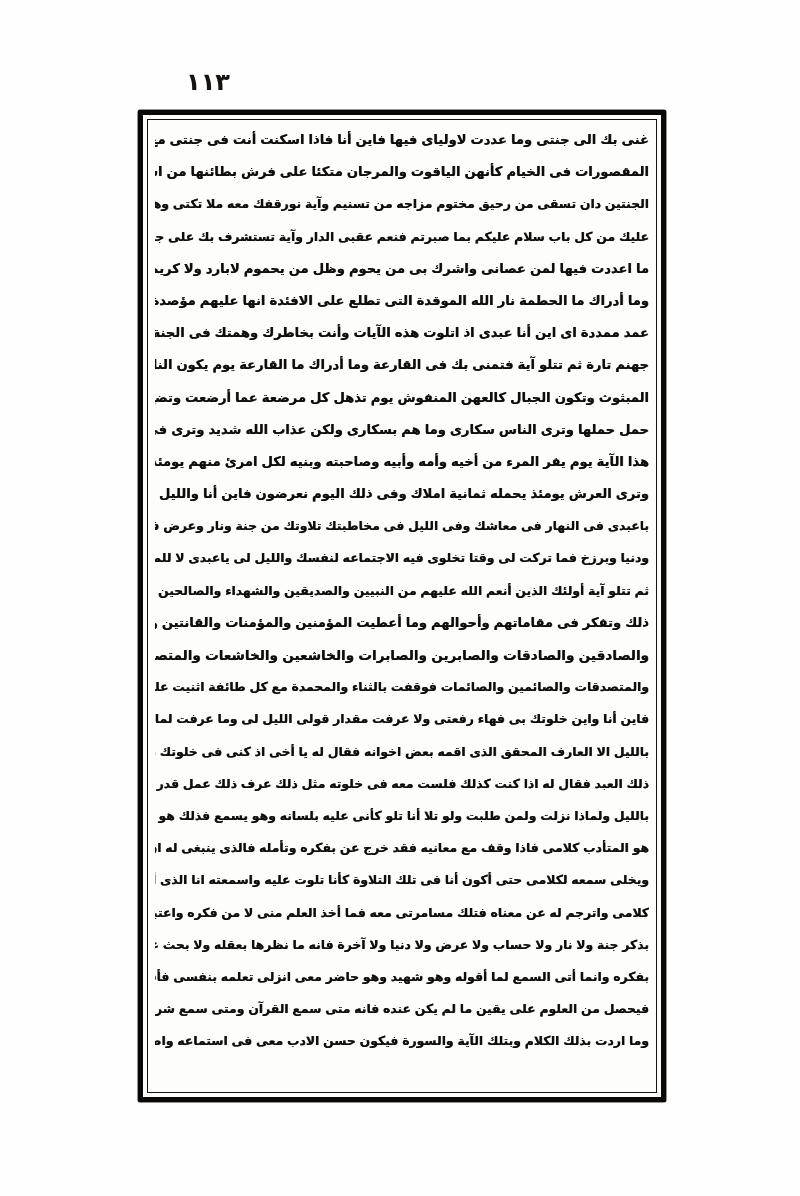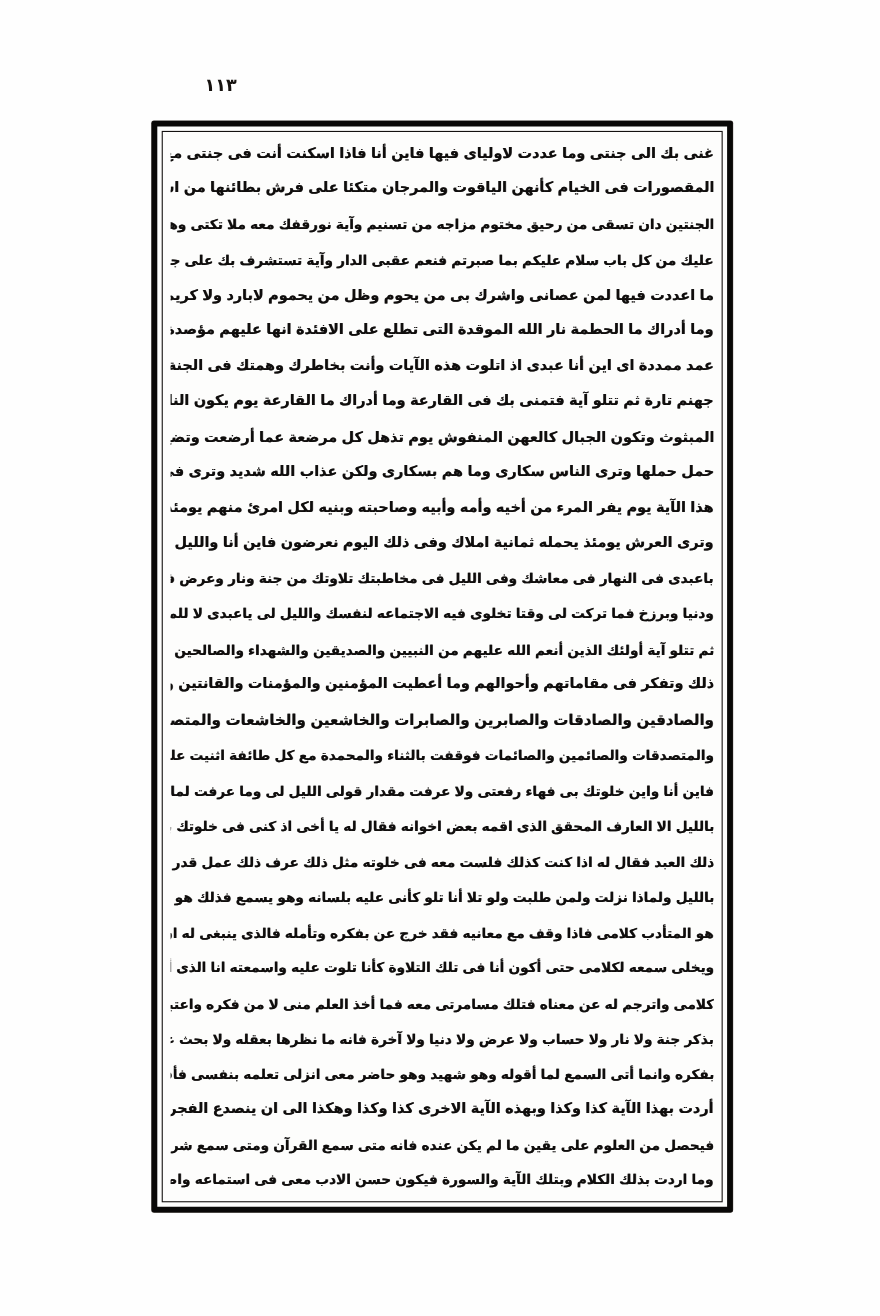--- a/index.html
+++ b/index.html
@@ -22,21 +22,21 @@
   }
 
   
   .folio {
     position: absolute;
     left: 186px;
     top: 68px;
     width: 90px;
     text-align: left;
     font-family: "DejaVu Sans", sans-serif;
-    font-size: 16px;
+    font-size: 24px;
     font-weight: 700;
     letter-spacing: 1px;
     color: #16120f;
     direction: rtl;
     unicode-bidi: bidi-override;
   }
 
   
   .frame-outer {
     position: absolute;
@@ -129,19 +129,18 @@
       <span class="line tight">والمتصدقات والصائمين والصائمات فوقفت بالثناء والمحمدة مع كل طائفة اثنيت عليهم فى كتابى</span>
       <span class="line tight">فاين أنا واين خلوتك بى فهاء رفعتى ولا عرفت مقدار قولى الليل لى وما عرفت لما ذا نزلت الحديث</span>
       <span class="line tight">بالليل الا العارف المحقق الذى اقمه بعض اخوانه فقال له يا أخى اذ كنى فى خلوتك بربك فأجابه</span>
       <span class="line tight">ذلك العبد فقال له اذا كنت كذلك فلست معه فى خلوته مثل ذلك عرف ذلك عمل قدر نزوله الى السماء الدنيا</span>
       <span class="line tight">بالليل ولماذا نزلت ولمن طلبت ولو تلا أنا تلو كأنى عليه بلسانه وهو يسمع فذلك هو ما امرتى وذلك العبد</span>
       <span class="line tight">هو المتأدب كلامى فاذا وقف مع معانيه فقد خرج عن بفكره وتأمله فالذى ينبغى له ان يصغى الى</span>
       <span class="line tight">ويخلى سمعه لكلامى حتى أكون أنا فى تلك التلاوة كأنا تلوت عليه واسمعته انا الذى أشرح له</span>
       <span class="line tight">كلامى واترجم له عن معناه فتلك مسامرتى معه فما أخذ العلم منى لا من فكره واعتباره فلا يبالى</span>
       <span class="line tight">بذكر جنة ولا نار ولا حساب ولا عرض ولا دنيا ولا آخرة فانه ما نظرها بعقله ولا بحث عن الآيات</span>
       <span class="line tight">بفكره وانما أتى السمع لما أقوله وهو شهيد وهو حاضر معى انزلى تعلمه بنفسى فأقول له يا عبدى</span>
-      <span class="line">أردت بهذا الآية كذا وكذا وبهذه الآية الاخرى كذا وكذا وهكذا الى ان ينصدع الفجر</span>
       <span class="line tight">فيحصل من العلوم على يقين ما لم يكن عنده فانه متى سمع القرآن ومتى سمع شرحه وتفسير معانيه</span>
       <span class="line tight">وما اردت بذلك الكلام وبتلك الآية والسورة فيكون حسن الادب معى فى استماعه واصاخته</span>
 
     </div>
   </div>
 </div>
 
 </body></html>

